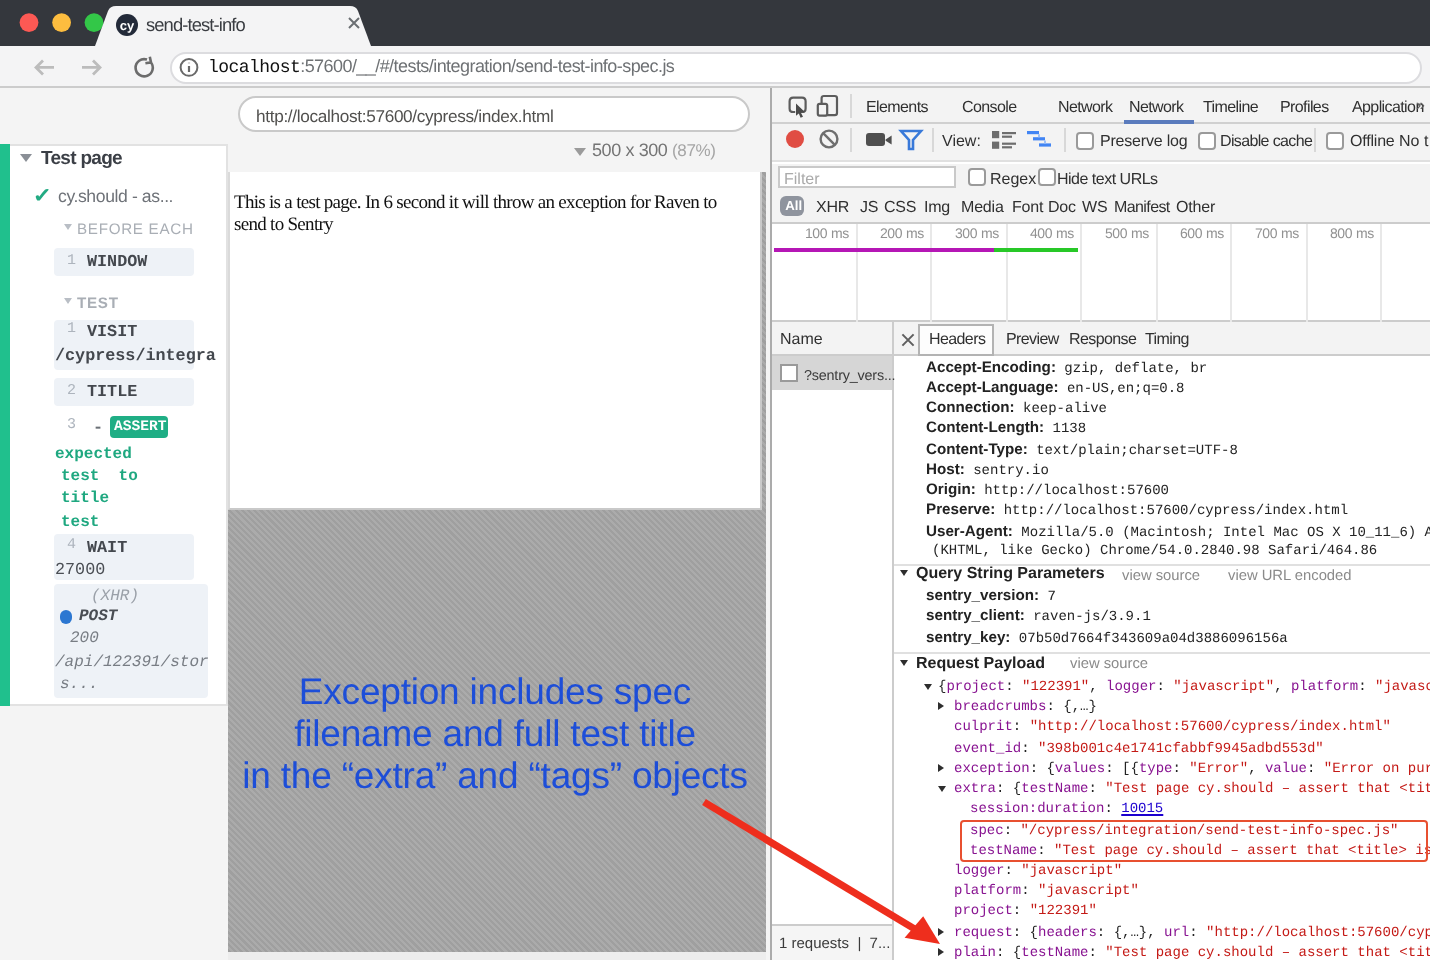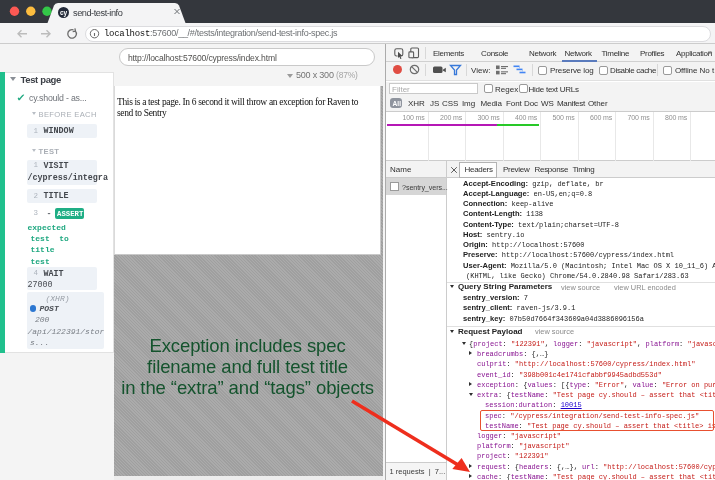--- a/index.html
+++ b/index.html
@@ -216,21 +216,21 @@
 
 <div class="r" style="left:463px;top:178.5px"><span class="bl">Accept-Encoding:</span> gzip, deflate, br</div>
 <div class="r" style="left:463px;top:188.8px"><span class="bl">Accept-Language:</span> en-US,en;q=0.8</div>
 <div class="r" style="left:463px;top:199.0px"><span class="bl">Connection:</span> keep-alive</div>
 <div class="r" style="left:463px;top:209.3px"><span class="bl">Content-Length:</span> 1138</div>
 <div class="r" style="left:463px;top:219.5px"><span class="bl">Content-Type:</span> text/plain;charset=UTF-8</div>
 <div class="r" style="left:463px;top:229.8px"><span class="bl">Host:</span> sentry.io</div>
 <div class="r" style="left:463px;top:240.0px"><span class="bl">Origin:</span> http://localhost:57600</div>
 <div class="r" style="left:463px;top:250.3px"><span class="bl">Preserve:</span> http://localhost:57600/cypress/index.html</div>
 <div class="r" style="left:463px;top:260.5px"><span class="bl">User-Agent:</span> Mozilla/5.0 (Macintosh; Intel Mac OS X 10_11_6) AppleWebKit/537.36</div>
-<div class="r" style="left:466px;top:270.8px">(KHTML, like Gecko) Chrome/54.0.2840.98 Safari/283.63</div>
+<div class="r" style="left:466px;top:270.8px">(KHTML, like Gecko) Chrome/54.0.2840.98 Safari/464.86</div>
 <div class="a" style="left:447px;top:281.5px;width:268px;height:1px;background:#e0e0e0"></div>
 <div class="a" style="left:450px;top:285.2px;width:0;height:0;border-left:2.9px solid transparent;border-right:2.9px solid transparent;border-top:3.8px solid #2e2e2e"></div>
 <div class="r" style="left:458px;top:282.0px"><span class="bl" style="font-size:8px">Query String Parameters</span></div>
 <div class="gs a" style="left:561px;top:282.5px">view source</div>
 <div class="gs a" style="left:614px;top:282.5px">view URL encoded</div>
 <div class="r" style="left:463px;top:292.5px"><span class="bl">sentry_version:</span> 7</div>
 <div class="r" style="left:463px;top:303.0px"><span class="bl">sentry_client:</span> raven-js/3.9.1</div>
 <div class="r" style="left:463px;top:313.5px"><span class="bl">sentry_key:</span> 07b50d7664f343609a04d3886096156a</div>
 <div class="a" style="left:447px;top:326px;width:268px;height:1px;background:#e0e0e0"></div>
 <div class="a" style="left:450px;top:329.7px;width:0;height:0;border-left:2.9px solid transparent;border-right:2.9px solid transparent;border-top:3.8px solid #2e2e2e"></div>
@@ -248,19 +248,19 @@
 <div class="r" style="left:477px;top:390.1px"><span class="k">extra</span>: {<span class="k">testName</span>: <span class="s">"Test page cy.should – assert that &lt;title&gt; is correct"</span>,…}</div>
 <div class="r" style="left:485px;top:400.3px"><span class="k">session:duration</span>: <span class="n">10015</span></div>
 <div class="r" style="left:485px;top:410.5px"><span class="k">spec</span>: <span class="s">"/cypress/integration/send-test-info-spec.js"</span></div>
 <div class="r" style="left:485px;top:420.8px"><span class="k">testName</span>: <span class="s">"Test page cy.should – assert that &lt;title&gt; is correct"</span></div>
 <div class="r" style="left:477px;top:431.0px"><span class="k">logger</span>: <span class="s">"javascript"</span></div>
 <div class="r" style="left:477px;top:441.2px"><span class="k">platform</span>: <span class="s">"javascript"</span></div>
 <div class="r" style="left:477px;top:451.4px"><span class="k">project</span>: <span class="s">"122391"</span></div>
 <div class="a" style="left:469px;top:463.6px;width:0;height:0;border-top:2.9px solid transparent;border-bottom:2.9px solid transparent;border-left:3.8px solid #2e2e2e"></div>
 <div class="r" style="left:477px;top:461.6px"><span class="k">request</span>: {<span class="k">headers</span>: {,…}, <span class="k">url</span>: <span class="s">"http://localhost:57600/cypress/index.html"</span></div>
 <div class="a" style="left:469px;top:473.9px;width:0;height:0;border-top:2.9px solid transparent;border-bottom:2.9px solid transparent;border-left:3.8px solid #2e2e2e"></div>
-<div class="r" style="left:477px;top:471.9px"><span class="k">cache</span>: {<span class="k">testName</span>: <span class="s">"Test page cy.should – assert that &lt;title&gt; is correct"</span>,…}</div>
+<div class="r" style="left:477px;top:471.9px"><span class="k">plain</span>: {<span class="k">testName</span>: <span class="s">"Test page cy.should – assert that &lt;title&gt; is correct"</span>,…}</div>
 <div class="a" style="left:479.5px;top:409.5px;width:234px;height:21px;border:1.3px solid #e85030;border-radius:2px"></div>
-<div class="a" style="left:60px;top:336px;width:375px;text-align:center;font-size:18.5px;line-height:20.8px;color:#14532d;letter-spacing:-0.1px">Exception includes spec<br>filename and full test title<br>in the “extra” and “tags” objects</div>
+<div class="a" style="left:60px;top:336px;width:375px;text-align:center;font-size:18.5px;line-height:20.8px;color:#1d4ed8;letter-spacing:-0.1px">Exception includes spec<br>filename and full test title<br>in the “extra” and “tags” objects</div>
 <svg class="a" style="left:340px;top:390px" width="145" height="90">
 <line x1="12" y1="11" x2="119" y2="75.5" stroke="#ee2e1d" stroke-width="3.6"></line>
 <polygon points="130,82 112.3,78.9 121.6,68.1" fill="#ee2e1d"></polygon>
   </svg>
 
 </body></html>

